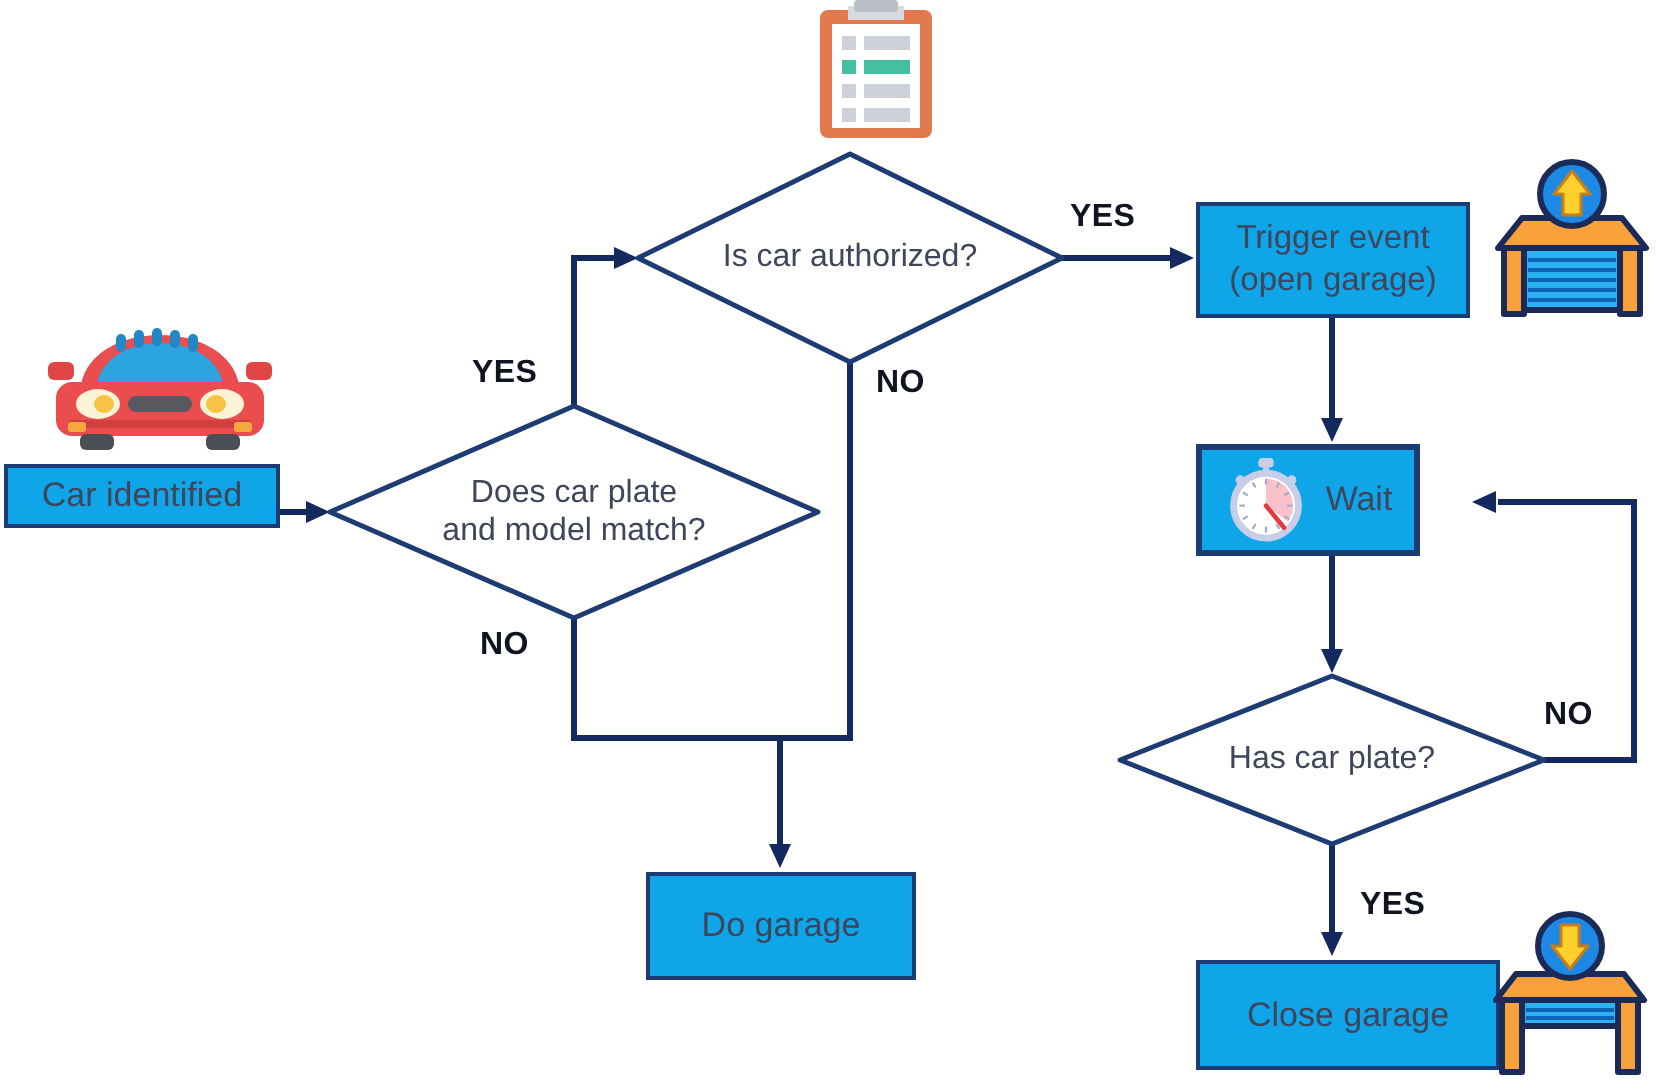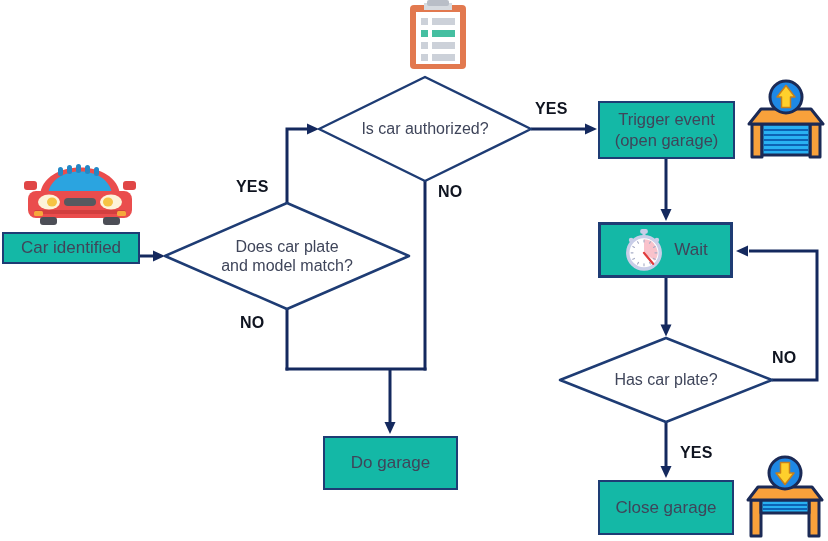--- a/index.html
+++ b/index.html
@@ -2,21 +2,21 @@
 <html><head>
 <meta charset="utf-8">
 <style>
   html,body { margin:0; padding:0; background:#ffffff; }
   .canvas {
     position:relative; width:828px; height:541px; background:#ffffff;
     font-family:"Liberation Sans", sans-serif; overflow:hidden;
   }
   .wires { position:absolute; left:0; top:0; width:828px; height:541px; }
   .node {
-    position:absolute; box-sizing:border-box; background:#14b8a6;
+    position:absolute; box-sizing:border-box; background:#0ea5e9;
     border:2px solid #1e3c74; display:flex; align-items:center; justify-content:center;
     color:#3f455a; font-size:17px; text-align:center; line-height:1.25;
   }
   .node-label { white-space:pre-line; }
   .dlabel {
     position:absolute; color:#3f455a; font-size:16px; text-align:center;
     line-height:1.2; white-space:pre-line; display:flex; align-items:center; justify-content:center;
   }
   .elabel {
     position:absolute; color:#0f1420; font-size:16px; font-weight:700; letter-spacing:0.2px;
@@ -73,21 +73,21 @@
 
   <div class="node" style="left:2px; top:232px; width:138px; height:32px;">
     <span class="node-label">Car identified</span>
   </div>
 
   <div class="node" style="left:598px; top:101px; width:137px; height:58px; font-size:16.5px;">
     <span class="node-label">Trigger event
 (open garage)</span>
   </div>
 
-  <div class="node" style="left:598px; top:222px; width:135px; height:56px; border-width:3px;">
+  <div class="node" style="left:598px; top:222px; width:112px; height:56px; border-width:3px;">
     <span class="wait-inner">
       <svg width="42" height="44" viewBox="0 0 44 46">
         <rect x="18" y="1" width="8" height="5" rx="2" fill="#c9cee8"></rect>
         <rect x="20.4" y="4" width="3.2" height="6" fill="#c9cee8"></rect>
         <circle cx="8.5" cy="12.5" r="2.4" fill="#c9cee8"></circle>
         <circle cx="35.5" cy="12.5" r="2.4" fill="#c9cee8"></circle>
         <circle cx="22" cy="26" r="17" fill="#ffffff" stroke="#c9cee8" stroke-width="3.6"></circle>
         <path d="M22,26 L22,11.8 A14.2,14.2 0 0 1 33.5,34.3 Z" fill="#f9c2cb"></path>
         <g stroke="#a7adc6" stroke-width="1.2" stroke-linecap="round">
           <line x1="22" y1="12.5" x2="22" y2="14.5"></line>
@@ -106,21 +106,21 @@
         <line x1="22" y1="26" x2="31.5" y2="37.5" stroke="#e03c3c" stroke-width="2.4" stroke-linecap="round"></line>
       </svg>
       <span class="node-label">Wait</span>
     </span>
   </div>
 
   <div class="node" style="left:323px; top:436px; width:135px; height:54px;">
     <span class="node-label">Do garage</span>
   </div>
 
-  <div class="node" style="left:598px; top:480px; width:136px; height:55px;">
+  <div class="node" style="left:598px; top:480px; width:152px; height:55px;">
     <span class="node-label">Close garage</span>
   </div>
 
   <div class="dlabel" style="left:197px; top:231px; width:180px; height:50px;">Does car plate
 and model match?</div>
   <div class="dlabel" style="left:335px; top:118px; width:180px; height:22px;text-align:center;">Is car authorized?</div>
   <div class="dlabel" style="left:576px; top:369px; width:180px; height:22px;">Has car plate?</div>
 
   <div class="elabel" style="left:236px; top:178px;">YES</div>
   <div class="elabel" style="left:240px; top:314px;">NO</div>

